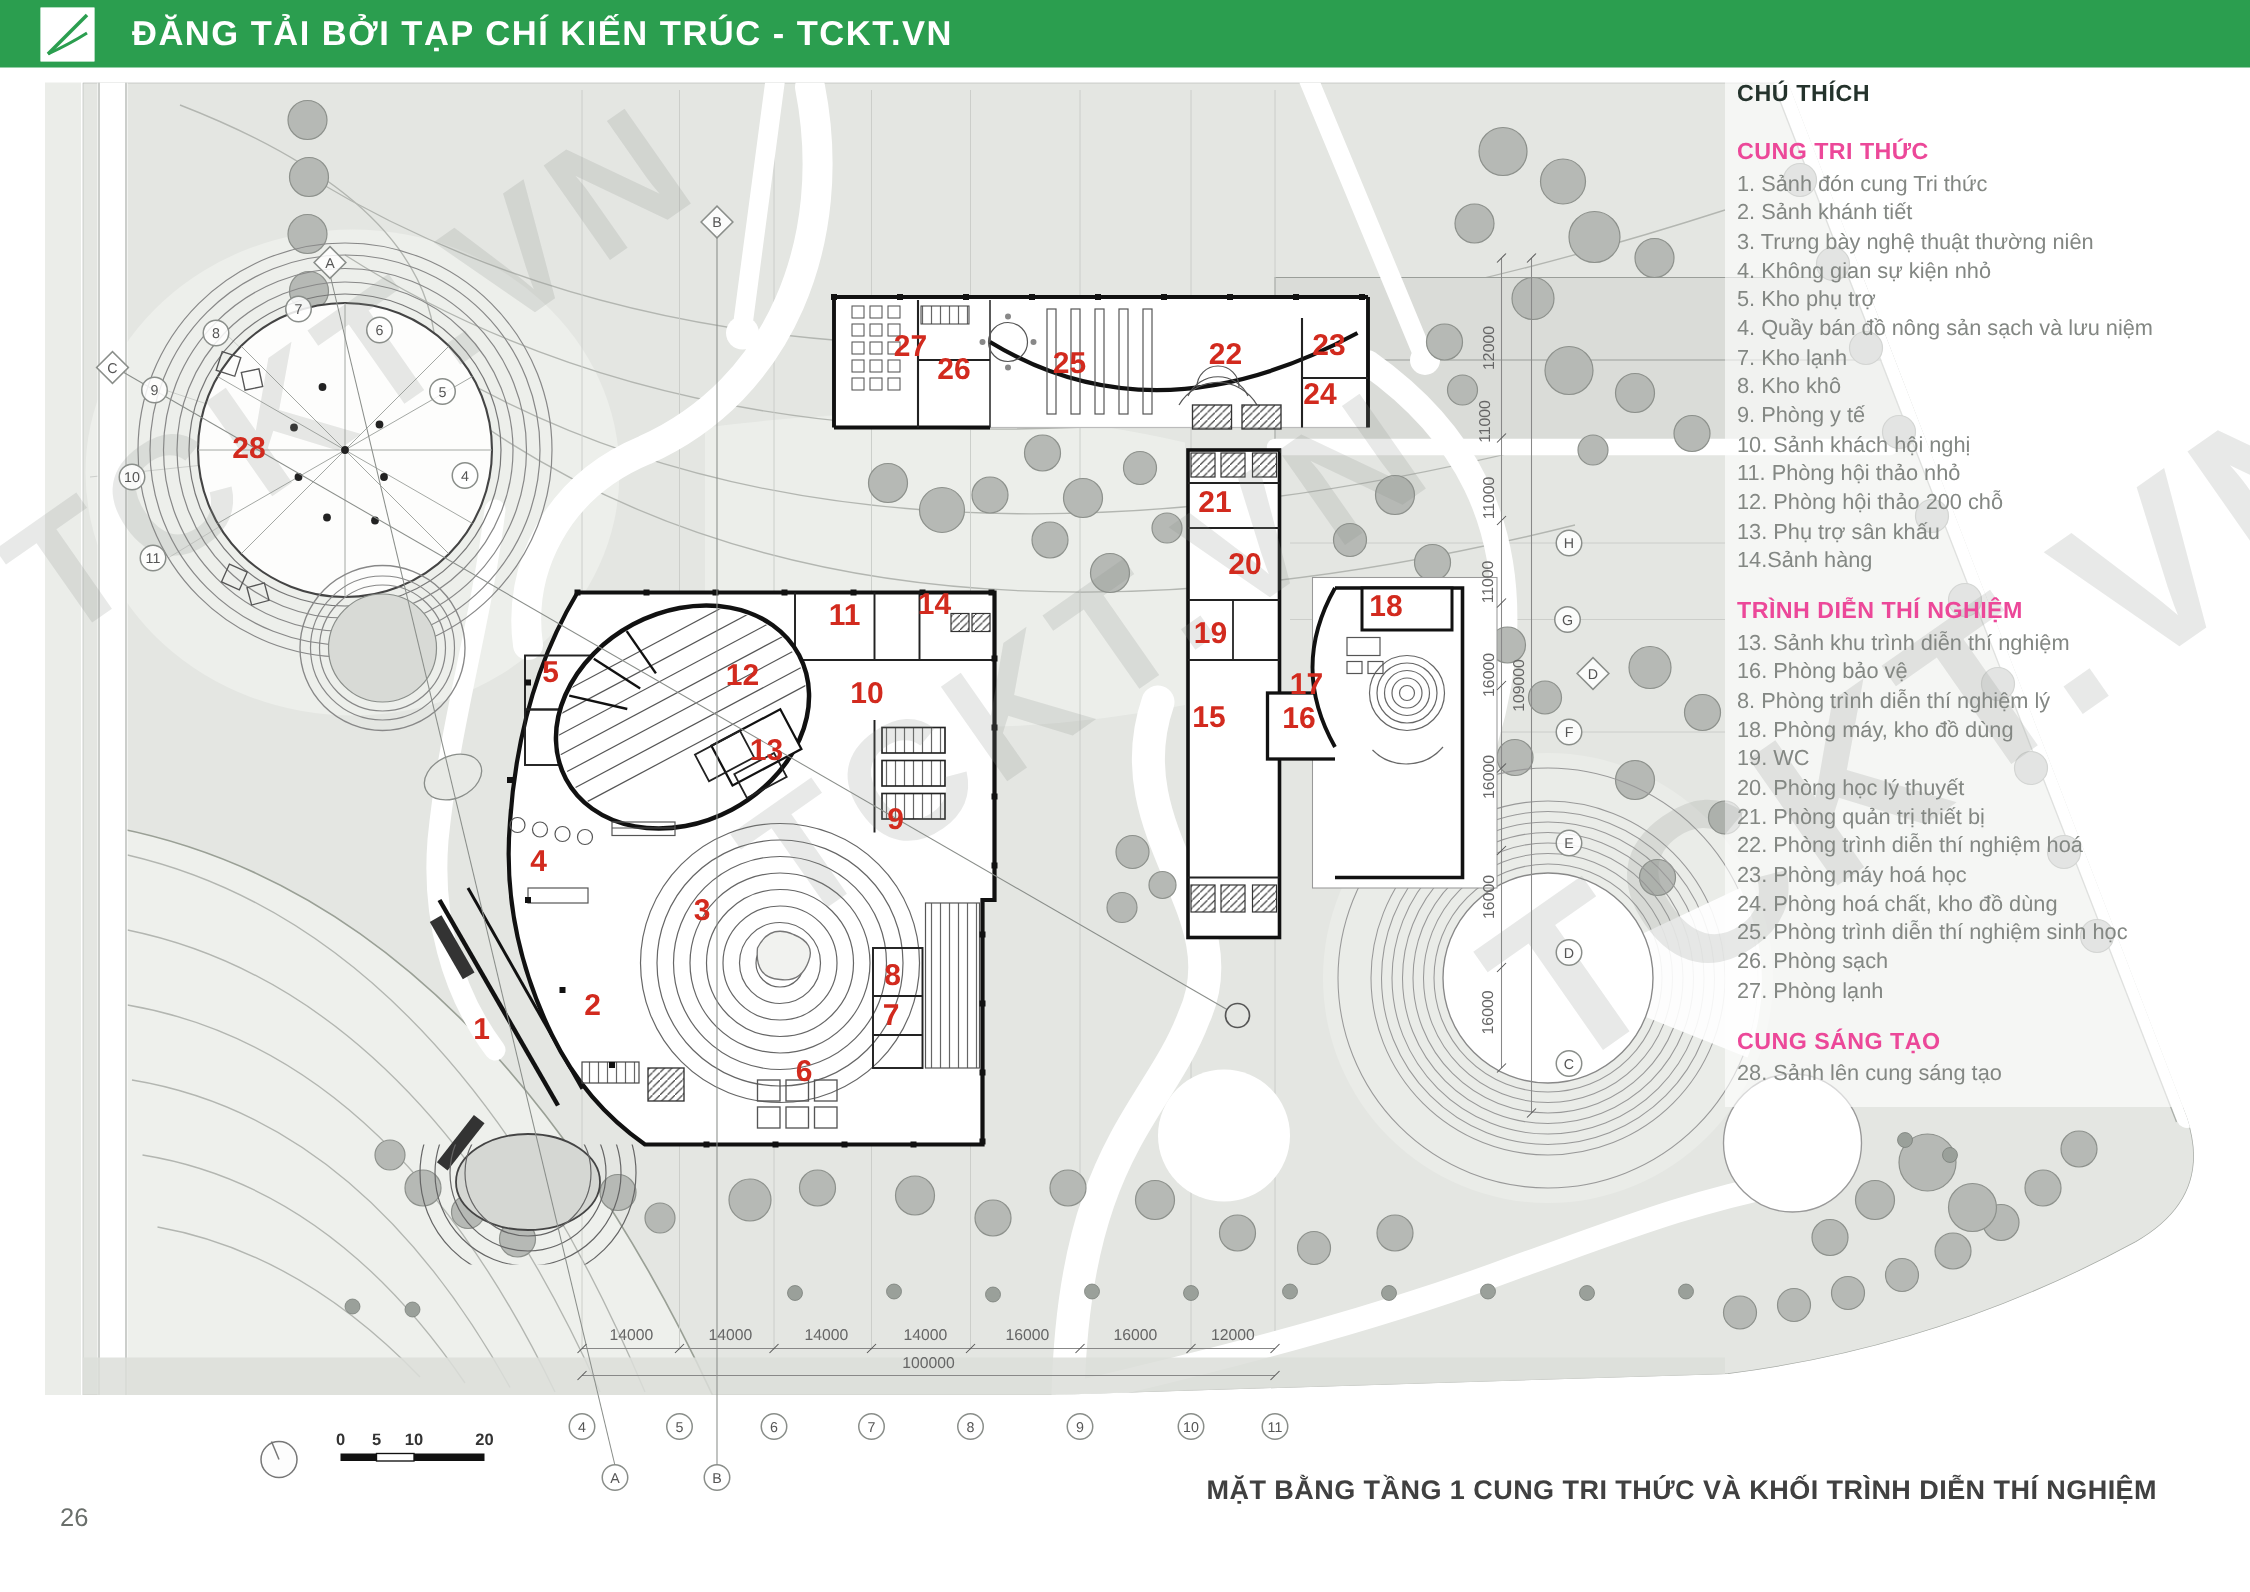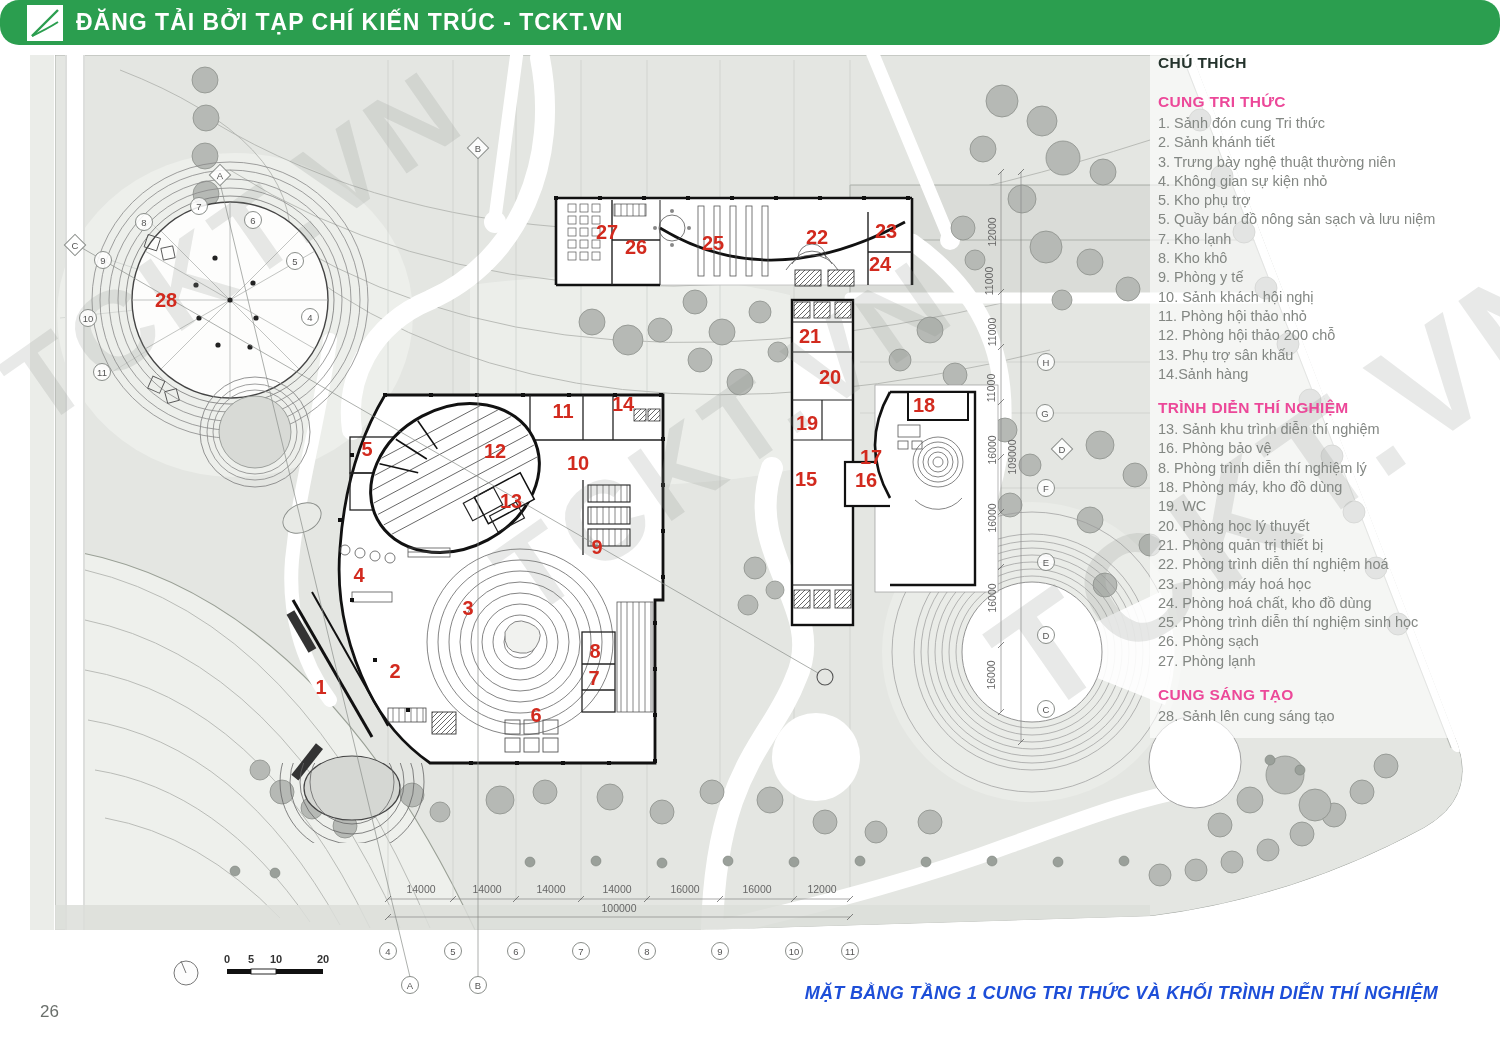--- a/index.html
+++ b/index.html
@@ -1,40 +1,40 @@
 <!DOCTYPE html>
 <html><head>
 <meta charset="utf-8">
 <style>
   html,body{margin:0;padding:0;background:#fff;}
   .page{position:relative;width:1500px;height:1061px;background:#fff;overflow:hidden;
         font-family:"Liberation Sans",sans-serif;}
   
   .hdr{position:absolute;left:0;top:0;width:1500px;height:45px;background:#2b9e4f;
-       display:flex;align-items:center;gap:13px;padding-left:27px;box-sizing:border-box;border-radius:19px;}
+       display:flex;align-items:center;gap:25px;padding-left:27px;box-sizing:border-box;}
   .logo{width:36px;height:36px;background:#fff;flex:0 0 auto;}
   .hdr-t{color:#fff;font-weight:bold;font-size:23px;letter-spacing:1px;white-space:nowrap;}
   
   svg.plan{position:absolute;left:0;top:0;}
   .dim{font-size:10.5px;fill:#666;font-family:"Liberation Sans",sans-serif;}
   .bub{font-size:9.5px;fill:#555;font-family:"Liberation Sans",sans-serif;}
   .sc{font-size:11px;font-weight:bold;fill:#333;font-family:"Liberation Sans",sans-serif;}
   .wm{fill:rgba(138,146,138,0.20);font-weight:bold;letter-spacing:8px;font-family:"Liberation Sans",sans-serif;}
   
   #rooms-layer{position:absolute;left:0;top:0;width:1500px;height:1061px;pointer-events:none;}
   .room{position:absolute;color:#d22a1e;font-weight:bold;font-size:20px;transform:translate(-50%,-50%);}
   
   .legend{position:absolute;left:1158px;top:54px;width:296px;}
   .lg-title{font-size:15.5px;font-weight:bold;color:#24332c;letter-spacing:.4px;margin-bottom:21px;}
   .lg-h{font-size:15.5px;font-weight:bold;color:#ec4899;letter-spacing:.3px;margin:15px 0 3px;}
   .lg-h:first-child{margin-top:0;}
   .lg-i{font-size:14.5px;color:#838783;line-height:19.3px;}
   
-  .caption{position:absolute;right:62px;top:983px;font-size:18px;font-weight:bold;color:#1d4ed8;
-           letter-spacing:.3px;white-space:nowrap;font-style:italic;}
+  .caption{position:absolute;right:62px;top:983px;font-size:18px;font-weight:bold;color:#404040;
+           letter-spacing:.3px;white-space:nowrap;}
   .pagenum{position:absolute;left:40px;top:1002px;font-size:17px;color:#6a6f6b;}
 </style>
 </head>
 <body>
 
 <div class="page">
 
   <svg class="plan" width="1500" height="1061" viewBox="0 0 1500 1061">
     <defs>
       <clipPath id="cg">
@@ -756,21 +756,21 @@
 
   <div class="legend">
     <div class="lg-title">CHÚ THÍCH</div>
     <div>
         <div class="lg-h">CUNG TRI THỨC</div>
         <div class="lg-i">1. Sảnh đón cung Tri thức</div>
         <div class="lg-i">2. Sảnh khánh tiết</div>
         <div class="lg-i">3. Trưng bày nghệ thuật thường niên</div>
         <div class="lg-i">4. Không gian sự kiện nhỏ</div>
         <div class="lg-i">5. Kho phụ trợ</div>
-        <div class="lg-i">5. Quầy  bán đồ nông sản sạch và lưu niệm</div>
+        <div class="lg-i">4. Quầy  bán đồ nông sản sạch và lưu niệm</div>
         <div class="lg-i">7. Kho lạnh</div>
         <div class="lg-i">8. Kho khô</div>
         <div class="lg-i">9. Phòng y tế</div>
         <div class="lg-i">10. Sảnh khách hội nghị</div>
         <div class="lg-i">11. Phòng hội thảo nhỏ</div>
         <div class="lg-i">12. Phòng hội thảo 200 chỗ</div>
         <div class="lg-i">13. Phụ trợ sân khấu</div>
         <div class="lg-i">14.Sảnh hàng</div>
         <div class="lg-h">TRÌNH DIỄN THÍ NGHIỆM</div>
         <div class="lg-i">13. Sảnh khu trình diễn thí nghiệm</div>

